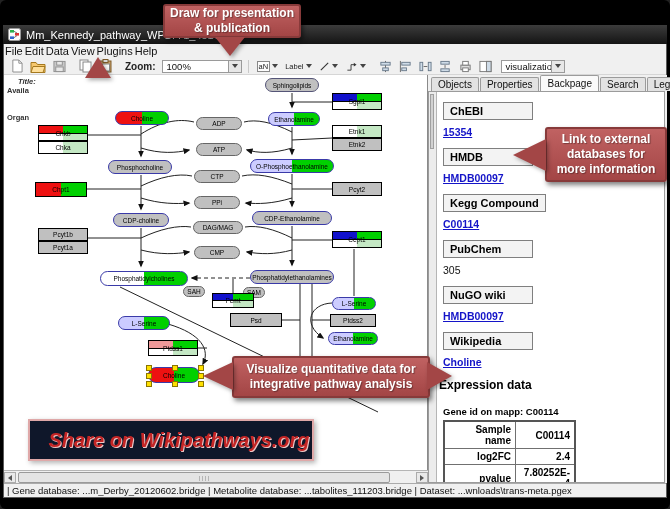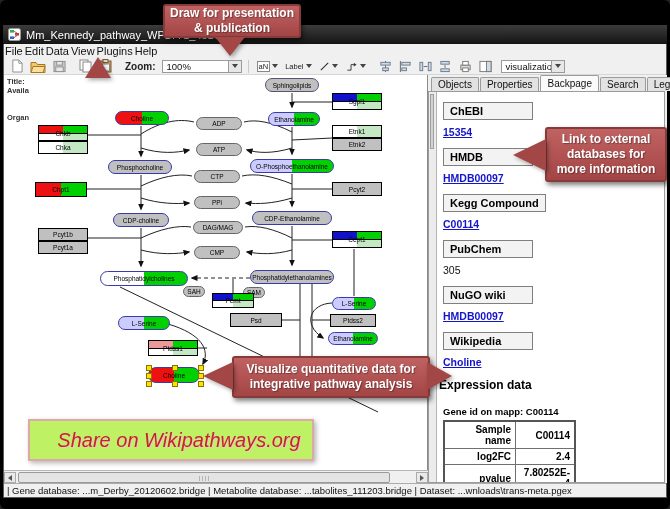--- a/index.html
+++ b/index.html
@@ -62,23 +62,23 @@
   table.expr td{border:1px solid #707070;font-size:10px;font-weight:bold;color:#000;text-align:right;padding:2px 4px;}
   table.expr td.c1{width:62px;} table.expr td.c2{width:50px;}
   
   #statusbar{position:absolute;left:4px;top:483px;width:662px;height:14px;background:#f0f0f0;border-top:1px solid #ababab;z-index:5;
              font-size:9.5px;color:#111;display:flex;align-items:center;padding-left:3px;box-sizing:border-box;white-space:nowrap;overflow:hidden;}
   
   .callout{position:absolute;z-index:9;background:linear-gradient(#c06262,#a34545);border:2px solid #873a3a;border-radius:3px;
            color:#fff;font-weight:bold;font-size:12px;line-height:1.25;text-align:center;display:flex;align-items:center;justify-content:center;
            white-space:pre-line;box-shadow:2px 3px 5px rgba(0,0,0,.5);text-shadow:1px 1px 1px rgba(0,0,0,.35);padding:2px 4px;box-sizing:border-box;}
   .c-arrow{position:absolute;width:0;height:0;z-index:9;filter:drop-shadow(2px 2px 2px rgba(0,0,0,.35));}
-  #share{position:absolute;left:28px;top:419px;width:286px;height:42px;background:#bef264;border:2px solid #dfa8a8;z-index:9;
+  #share{position:absolute;left:28px;top:419px;width:286px;height:42px;background:#0f172a;border:2px solid #dfa8a8;z-index:9;
          box-shadow:2px 2px 5px rgba(0,0,0,.3);display:flex;align-items:center;justify-content:center;
-         font-size:20px;font-weight:normal;font-style:italic;color:#c42525;text-shadow:1px 1px 0 #eec6c6;box-sizing:border-box;padding-left:16px;}
+         font-size:20px;font-weight:bold;font-style:italic;color:#c42525;text-shadow:1px 1px 0 #eec6c6;box-sizing:border-box;padding-left:16px;}
 </style>
 </head>
 <body>
 
 <div id="stage">
 
   <div id="window"></div>
 
   <div id="titlebar">
     <span style="display:inline-flex;">
@@ -207,21 +207,21 @@
       </span>
     <span class="combo" style="width:64px;margin-left:4px;">
       <span class="val">visualization</span>
       <span class="cbtn">
           <span class="caret"></span>
         </span>
     </span>
   </div>
 
   <div id="canvas"></div>
-  <div class="meta-label" style="left:7px;top:77px;">Title:</div>
+  <div class="meta-label" style="left:18px;top:77px;font-style:italic;">Title:</div>
   <div class="meta-label" style="left:7px;top:86px;">Availa</div>
   <div class="meta-label" style="left:7px;top:113px;">Organ</div>
 
   <svg id="edges-svg">
     <defs>
       <marker id="ah" orient="auto" markerWidth="7" markerHeight="6" refX="5.5" refY="3">
         <path d="M0,0 L7,3 L0,6 z" fill="#111"></path>
       </marker>
     </defs>
   <path d="M141,126 L141,156" fill="none" stroke="#222" stroke-width="1" marker-end="url(#ah)"></path>

